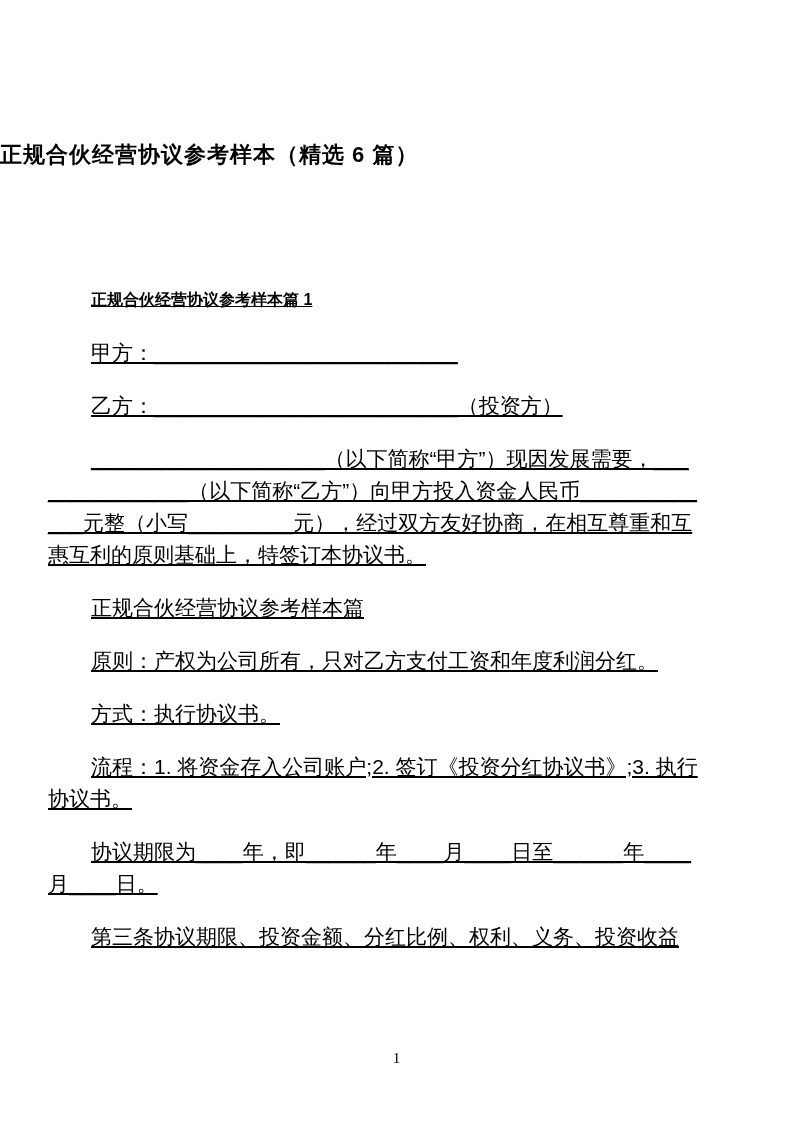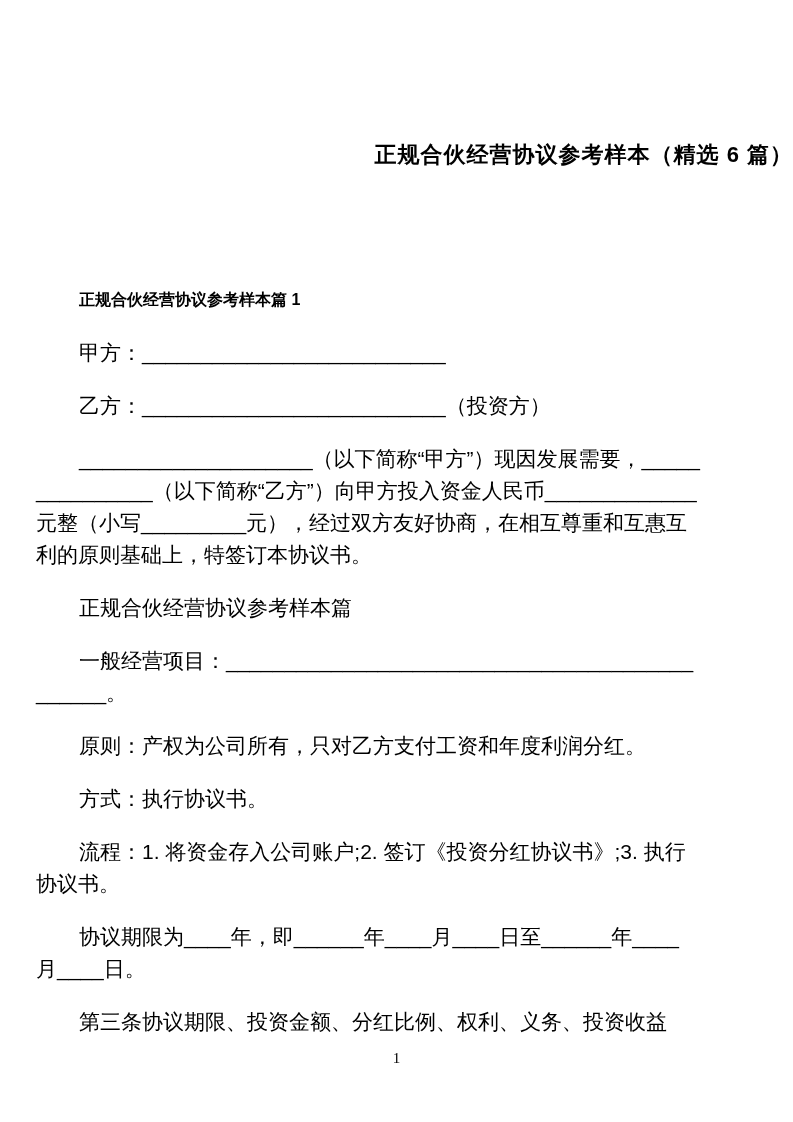--- a/index.html
+++ b/index.html
@@ -16,25 +16,26 @@
     font-family: "Liberation Sans", "DejaVu Sans", sans-serif;
     overflow: hidden;
     box-sizing: border-box;
   }
   .doc-title {
     margin: 0;
     padding-top: 139px;
     font-size: 22px;
     line-height: 31px;
     font-weight: bold;
-    text-align: right;
+    text-align: left;
     letter-spacing: 1px;
   }
   .doc-body {
-    padding: 0 93px 0 36px;
+    padding: 0 93px 0 48px;
+    text-decoration: underline;
   }
   .section-heading {
     margin: 114px 0 21px 0;
     font-size: 16px;
     line-height: 32px;
     font-weight: bold;
     text-indent: 43px;
   }
   .para {
     margin: 0 0 21px 0;
@@ -66,21 +67,20 @@
 
   <div class="doc-body">
 
     <h2 class="section-heading">正规合伙经营协议参考样本篇 1</h2>
 
     <div>
         <p class="para">甲方：__________________________</p>
         <p class="para">乙方：__________________________（投资方）</p>
         <p class="para">____________________（以下简称“甲方”）现因发展需要，_______________（以下简称“乙方”）向甲方投入资金人民币_____________元整（小写_________元），经过双方友好协商，在相互尊重和互惠互利的原则基础上，特签订本协议书。</p>
         <p class="para">正规合伙经营协议参考样本篇</p>
-        <p class="para">一般经营项目：______________________________________________。</p>
         <p class="para">原则：产权为公司所有，只对乙方支付工资和年度利润分红。</p>
         <p class="para">方式：执行协议书。</p>
         <p class="para">流程：1. 将资金存入公司账户;2. 签订《投资分红协议书》;3. 执行协议书。</p>
         <p class="para">协议期限为____年，即______年____月____日至______年____月____日。</p>
         <p class="para">第三条协议期限、投资金额、分红比例、权利、义务、投资收益</p>
       </div>
 
   </div>
 
   <div class="page-footer">

